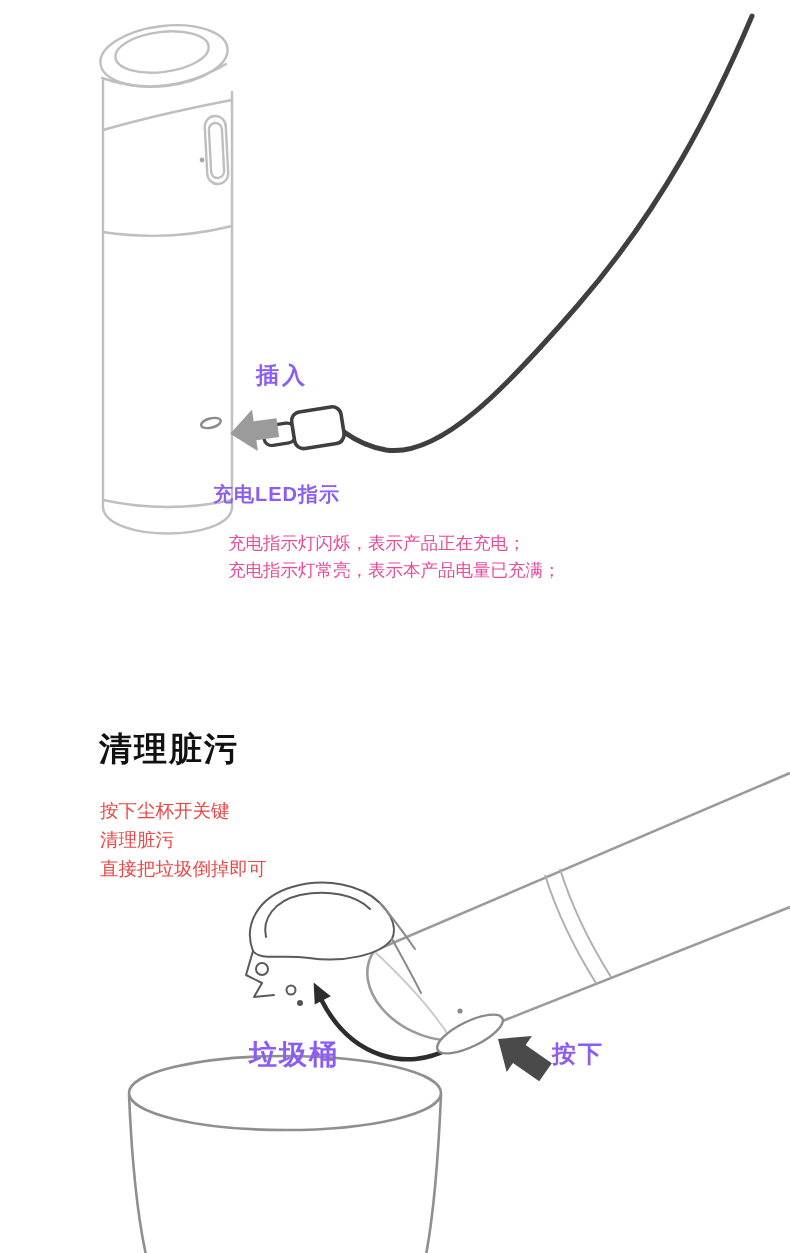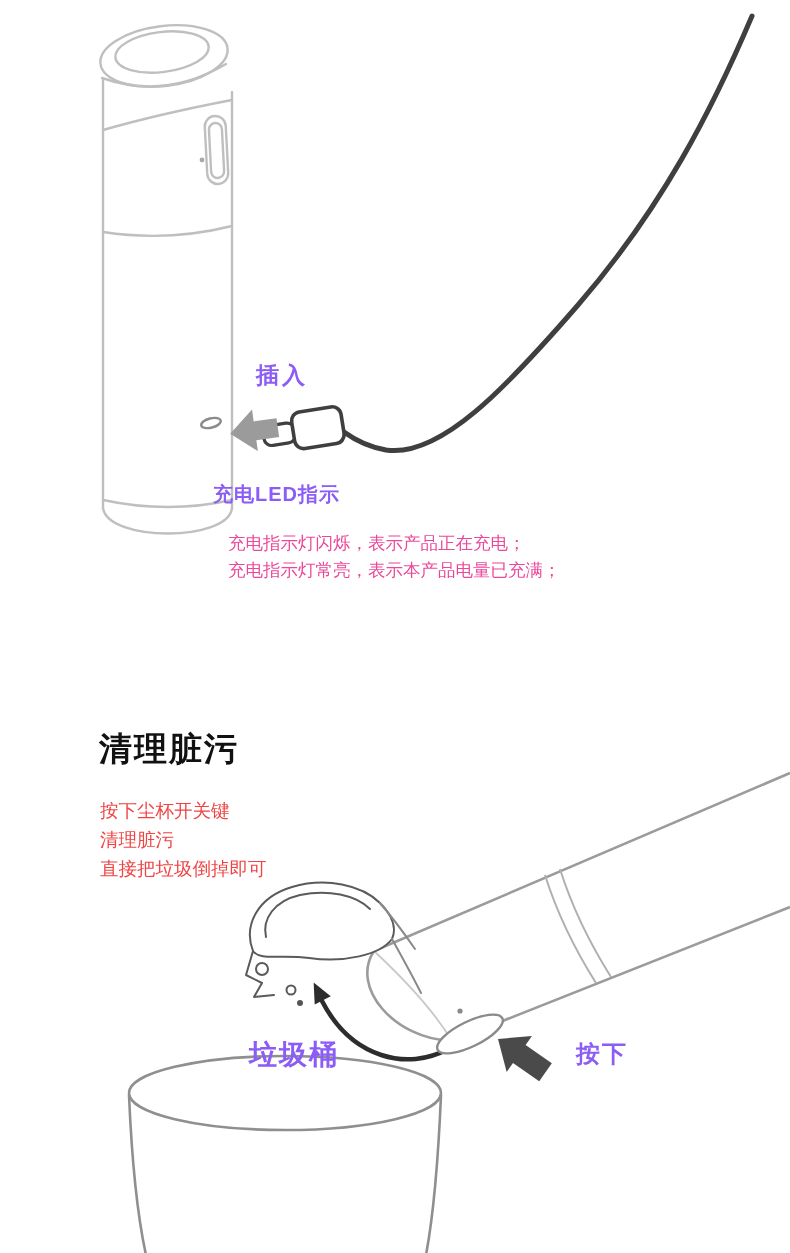--- a/index.html
+++ b/index.html
@@ -12,21 +12,21 @@
     overflow: hidden;
   }
   svg { position: absolute; display: block; }
   .label { position: absolute; color: #8b5cf6; white-space: nowrap; }
   .label-bold { font-weight: bold; }
   .insert-label   { left: 256px; top: 360px; font-size: 23px; letter-spacing: 3px; }
   .led-heading    { left: 213px; top: 481px; font-size: 20px; letter-spacing: 1px; }
   .led-lines      { left: 228px; top: 530px; font-size: 17.5px; line-height: 27px; color: #ec4899; }
   .cleaning-heading { left: 99px; top: 727px; font-size: 33px; letter-spacing: 2px; color: #111; }
   .cleaning-steps { left: 100px; top: 796px; font-size: 18.5px; line-height: 29px; color: #ef4444; }
-  .press-label    { left: 552px; top: 1038px; font-size: 24px; letter-spacing: 2px; margin-left: 24px; }
+  .press-label    { left: 552px; top: 1038px; font-size: 24px; letter-spacing: 2px; }
   .bin-label      { left: 249px; top: 1036px; font-size: 28px; letter-spacing: 2px; }
 </style>
 </head>
 <body>
 
 <div class="page">
 
   <section>
     <svg style="left:0; top:0;" width="790" height="620" viewBox="0 0 790 620">
 

